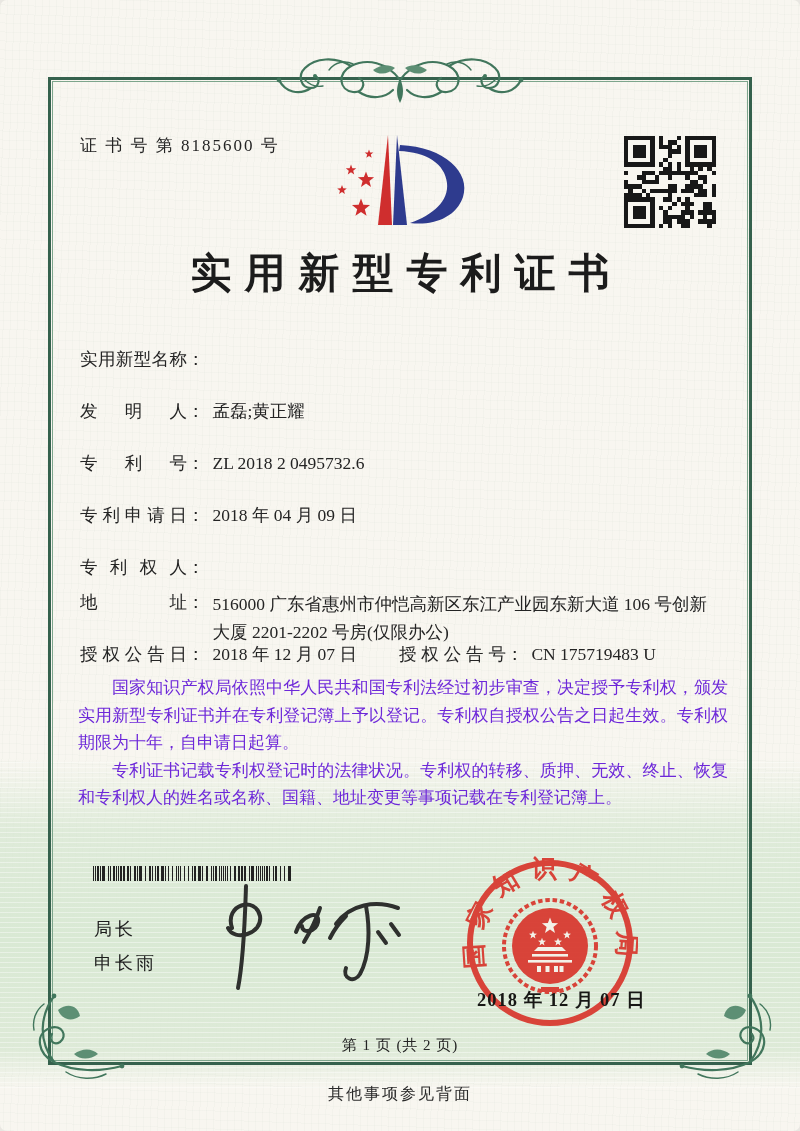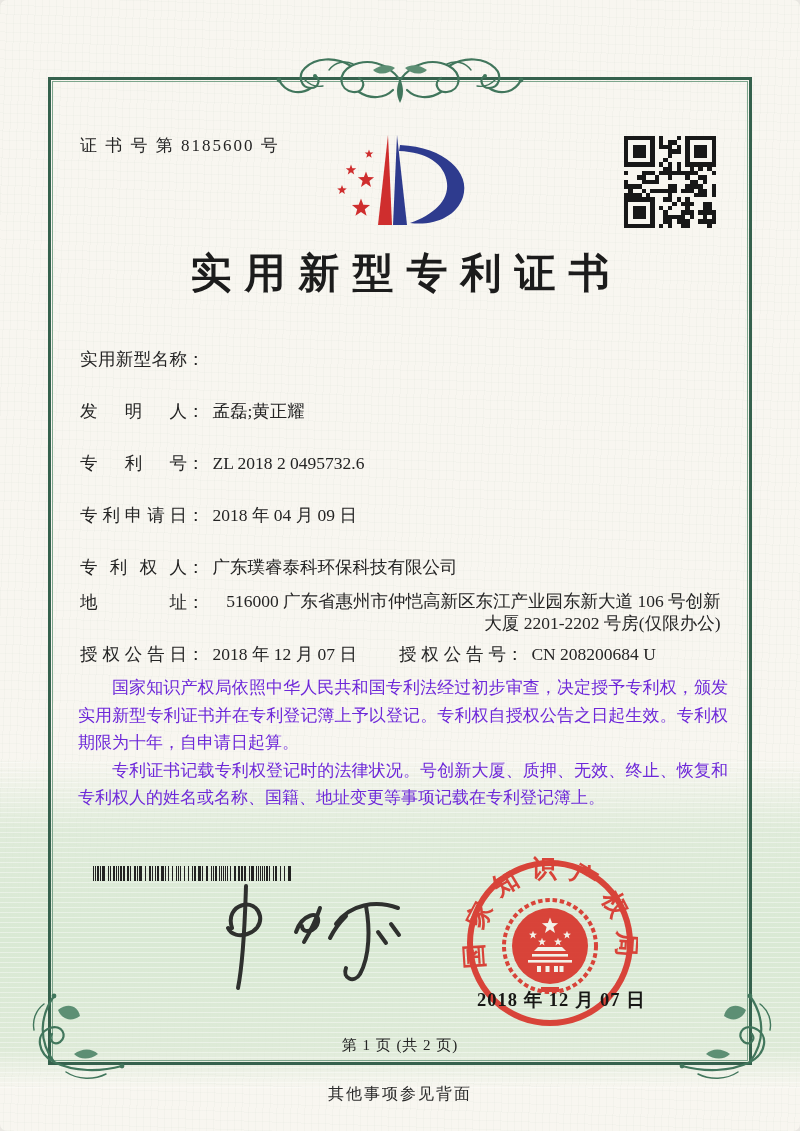--- a/index.html
+++ b/index.html
@@ -45,21 +45,21 @@
     color:#1c1c1c;
   }
   .fields { position:absolute; left:80px; top:346px; width:648px; font-size:17.5px; }
   .frow { display:flex; line-height:26px; margin-bottom:26px; }
   .flabel {
     width:107px; flex:0 0 107px; text-align:justify; text-align-last:justify;
   }
   .fcolon { flex:0 0 14px; }
   .fvalue { padding-left:8px; }
   .addr-row { position:absolute; left:80px; top:590px; width:648px; font-size:17.5px; display:flex; }
-  .addr-row .fvalue { line-height:22px; width:516px;text-align:right; }
+  .addr-row .fvalue { line-height:28px; width:516px; }
   .grant-row { position:absolute; left:80px; top:641px; width:660px; font-size:17.5px; display:flex; line-height:26px; }
   .grant-row .pair { display:flex; }
   .grant-row .pair + .pair { margin-left:42px; }
   .paragraphs {
     position:absolute; left:78px; top:674px; width:650px;
     font-size:17px; line-height:27.5px; text-align:justify; color:#6d28d9;
   }
   .paragraphs p { text-indent:2em; }
   .barcode { position:absolute; left:93px; top:866px; width:202px; height:15px; font-size:0; }
   .barcode span { display:inline-block; height:100%; background:#222; vertical-align:top; }
@@ -397,50 +397,53 @@
       <span class="fvalue">ZL 2018 2 0495732.6</span>
     </div>
     <div class="frow">
       <span class="flabel">专利申请日</span>
         <span class="fcolon">：</span>
       <span class="fvalue">2018 年 04 月 09 日</span>
     </div>
     <div class="frow">
       <span class="flabel">专利权人</span>
         <span class="fcolon">：</span>
-      <span class="fvalue">广东璞睿泰科环保科技有限公司</span>
     </div>
   </div>
 
   <div class="addr-row">
     <span class="flabel">地址</span>
       <span class="fcolon">：</span>
     <span class="fvalue">516000 广东省惠州市仲恺高新区东江产业园东新大道 106 号创新大厦 2201-2202 号房(仅限办公)</span>
   </div>
 
   <div class="grant-row">
     <span class="pair">
       <span class="flabel">授权公告日</span>
         <span class="fcolon">：</span>
       <span class="fvalue">2018 年 12 月 07 日</span>
     </span>
     <span class="pair">
       <span class="flabel">授权公告号</span>
         <span class="fcolon">：</span>
-      <span class="fvalue">CN 208200684 U</span>
+      <span class="fvalue">CN 175719483 U</span>
     </span>
   </div>
 
   <div class="paragraphs">
     <p>国家知识产权局依照中华人民共和国专利法经过初步审查，决定授予专利权，颁发实用新型专利证书并在专利登记簿上予以登记。专利权自授权公告之日起生效。专利权期限为十年，自申请日起算。</p>
-    <p>专利证书记载专利权登记时的法律状况。号创新大厦、质押、无效、终止、恢复和专利权人的姓名或名称、国籍、地址变更等事项记载在专利登记簿上。</p>
+    <p>专利证书记载专利权登记时的法律状况。专利权的转移、质押、无效、终止、恢复和专利权人的姓名或名称、国籍、地址变更等事项记载在专利登记簿上。</p>
   </div>
 
   <div class="barcode"><span style="width: 1px; margin-right: 1px;"></span><span style="width: 1px; margin-right: 1px;"></span><span style="width: 2px; margin-right: 1px;"></span><span style="width: 1px; margin-right: 1px;"></span><span style="width: 3px; margin-right: 3px;"></span><span style="width: 1px; margin-right: 1px;"></span><span style="width: 1px; margin-right: 2px;"></span><span style="width: 2px; margin-right: 1px;"></span><span style="width: 1px; margin-right: 1px;"></span><span style="width: 1px; margin-right: 1px;"></span><span style="width: 2px; margin-right: 1px;"></span><span style="width: 2px; margin-right: 2px;"></span><span style="width: 2px; margin-right: 1px;"></span><span style="width: 1px; margin-right: 3px;"></span><span style="width: 2px; margin-right: 1px;"></span><span style="width: 1px; margin-right: 1px;"></span><span style="width: 3px; margin-right: 3px;"></span><span style="width: 1px; margin-right: 3px;"></span><span style="width: 2px; margin-right: 1px;"></span><span style="width: 1px; margin-right: 2px;"></span><span style="width: 1px; margin-right: 1px;"></span><span style="width: 2px; margin-right: 2px;"></span><span style="width: 3px; margin-right: 1px;"></span><span style="width: 1px; margin-right: 2px;"></span><span style="width: 1px; margin-right: 3px;"></span><span style="width: 1px; margin-right: 3px;"></span><span style="width: 1px; margin-right: 1px;"></span><span style="width: 1px; margin-right: 1px;"></span><span style="width: 1px; margin-right: 3px;"></span><span style="width: 1px; margin-right: 3px;"></span><span style="width: 1px; margin-right: 3px;"></span><span style="width: 1px; margin-right: 1px;"></span><span style="width: 2px; margin-right: 2px;"></span><span style="width: 3px; margin-right: 1px;"></span><span style="width: 1px; margin-right: 3px;"></span><span style="width: 2px; margin-right: 3px;"></span><span style="width: 1px; margin-right: 1px;"></span><span style="width: 1px; margin-right: 1px;"></span><span style="width: 2px; margin-right: 2px;"></span><span style="width: 1px; margin-right: 1px;"></span><span style="width: 1px; margin-right: 1px;"></span><span style="width: 1px; margin-right: 1px;"></span><span style="width: 1px; margin-right: 1px;"></span><span style="width: 1px; margin-right: 2px;"></span><span style="width: 1px; margin-right: 3px;"></span><span style="width: 2px; margin-right: 2px;"></span><span style="width: 2px; margin-right: 1px;"></span><span style="width: 2px; margin-right: 1px;"></span><span style="width: 2px; margin-right: 3px;"></span><span style="width: 1px; margin-right: 1px;"></span><span style="width: 3px; margin-right: 2px;"></span><span style="width: 1px; margin-right: 1px;"></span><span style="width: 1px; margin-right: 1px;"></span><span style="width: 1px; margin-right: 1px;"></span><span style="width: 1px; margin-right: 1px;"></span><span style="width: 1px; margin-right: 1px;"></span><span style="width: 2px; margin-right: 1px;"></span><span style="width: 1px; margin-right: 3px;"></span><span style="width: 1px; margin-right: 1px;"></span><span style="width: 2px; margin-right: 3px;"></span><span style="width: 1px; margin-right: 3px;"></span><span style="width: 1px; margin-right: 3px;"></span><span style="width: 3px; margin-right: 3px;"></span></div>
 
+  <div class="signer">
+    <div>局长</div>
+    <div>申长雨</div>
+  </div>
 
   <svg class="signature" width="215" height="118" viewBox="0 0 215 118">
     <g stroke="#1c1c1c" stroke-width="4" fill="none" stroke-linecap="round" opacity="0.9">
       <path d="M34,52 C26,28 58,20 62,40 C65,58 36,66 30,52"></path>
       <path d="M48,10 C47,40 46,82 40,112"></path>
       <path d="M98,56 C104,38 122,34 120,46 C118,56 104,58 104,50"></path>
       <path d="M106,66 C112,56 118,44 122,32"></path>
       <path d="M132,62 C136,54 142,46 148,40"></path>
       <path d="M138,48 C152,28 178,24 200,32"></path>
       <path d="M168,30 C172,52 172,80 162,98 C156,108 144,102 148,92"></path>

